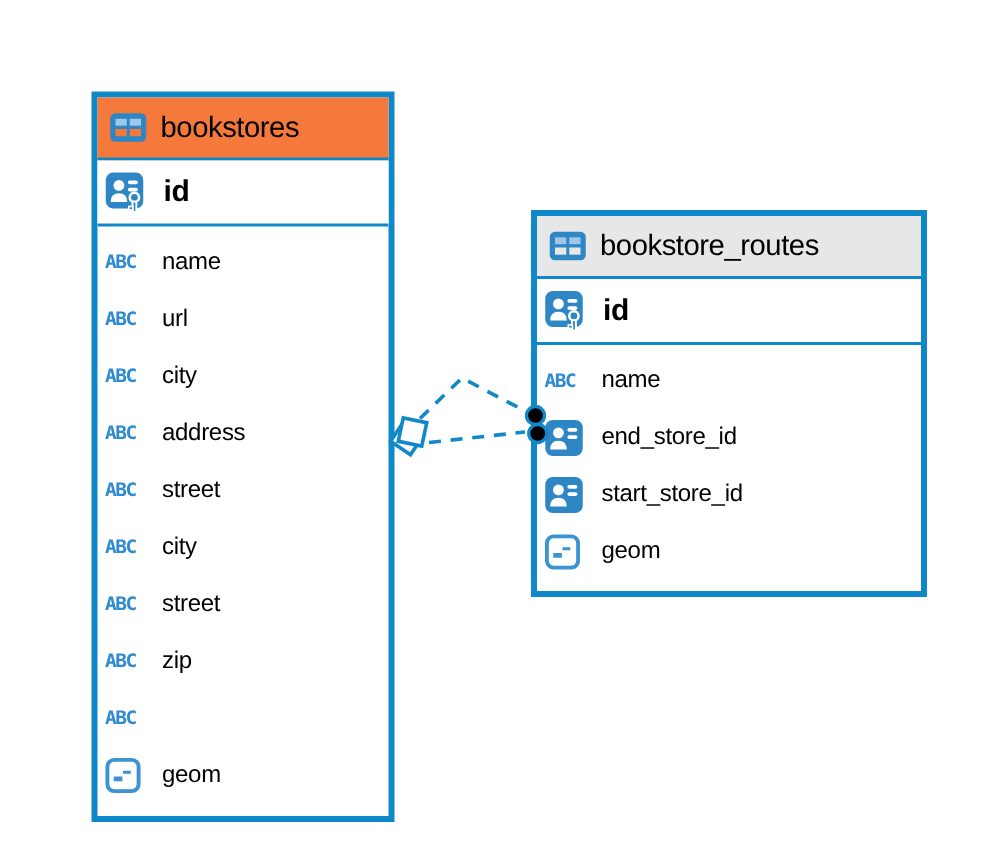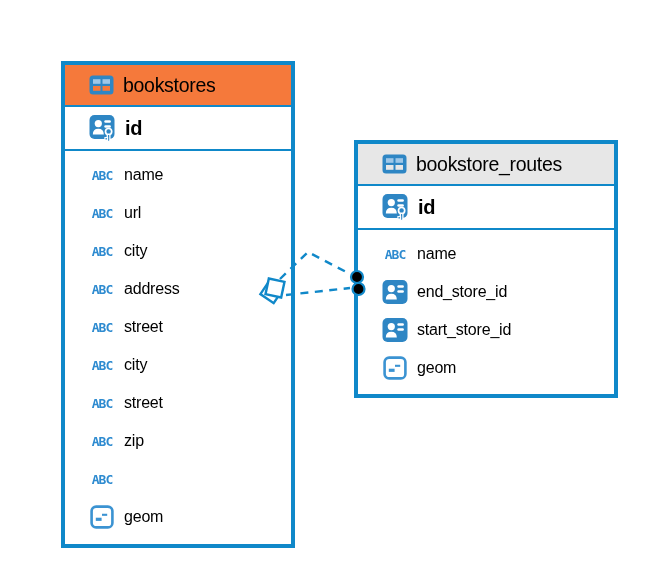--- a/index.html
+++ b/index.html
@@ -63,22 +63,21 @@
     display: flex;
     align-items: center;
     gap: 6px;
     padding: 0 5px;
   }
   .icon-slot {
     flex: 0 0 32px;
     width: 32px;
     display: flex;
     align-items: center;
-    justify-content: center;
-    margin-left: 16px;
+    justify-content: flex-start;
   }
   .icon-slot svg { display: block; }
   .cname {
     font-size: 16px;
     color: #000000;
     letter-spacing: -0.2px;
     white-space: nowrap;
   }
   .pk-name { font-weight: 700; font-size: 20px; }
   .abc-glyph {
@@ -104,21 +103,21 @@
 
 <div id="canvas">
   <svg id="connections" width="654" height="570" viewBox="0 0 654 570" xmlns="http://www.w3.org/2000/svg">
       <path d="M 280 279 L 308 252 L 350 274" fill="none" stroke="#1088c9" stroke-width="2.4" stroke-dasharray="8 6.5" class="rel"></path>
       <path d="M 286 295 L 350 288" fill="none" stroke="#1088c9" stroke-width="2.4" stroke-dasharray="8 6.5" class="rel"></path>
       <rect x="263.5" y="284" width="16" height="16" fill="#ffffff" stroke="#1088c9" stroke-width="2.4" transform="rotate(34 271.5 292)"></rect>
       <rect x="267" y="280" width="16" height="16" fill="#ffffff" stroke="#1088c9" stroke-width="2.4" transform="rotate(12 275 288)"></rect>
       <circle cx="357" cy="277" r="6" fill="#000000" stroke="#1088c9" stroke-width="2.2"></circle>
       <circle cx="358.5" cy="289" r="6" fill="#000000" stroke="#1088c9" stroke-width="2.2"></circle>
     </svg>
-<div class="table" style="left: 61px; top: 61px; width: 234px; height: 487px;">
+<div class="table" style="left: 61px; top: 61px; width: 202px; height: 487px;">
     <div class="hdr" style="background: rgb(245, 121, 59);">
       <span class="icon-slot" style="flex-basis:25px;width:25px">
           <svg width="25" height="20" viewBox="0 0 25 20">
        <rect x="0.5" y="0.5" width="24" height="19" rx="3.5" fill="#2e86c4"></rect>
        <rect x="4" y="4.2" width="7.5" height="4.6" fill="#9ec7e8"></rect>
        <rect x="13.5" y="4.2" width="7.5" height="4.6" fill="#9ec7e8"></rect>
        <rect x="4" y="11" width="7.5" height="4.8" fill="#f5793b"></rect>
        <rect x="13.5" y="11" width="7.5" height="4.8" fill="#f5793b"></rect>
      </svg>
         </span>

